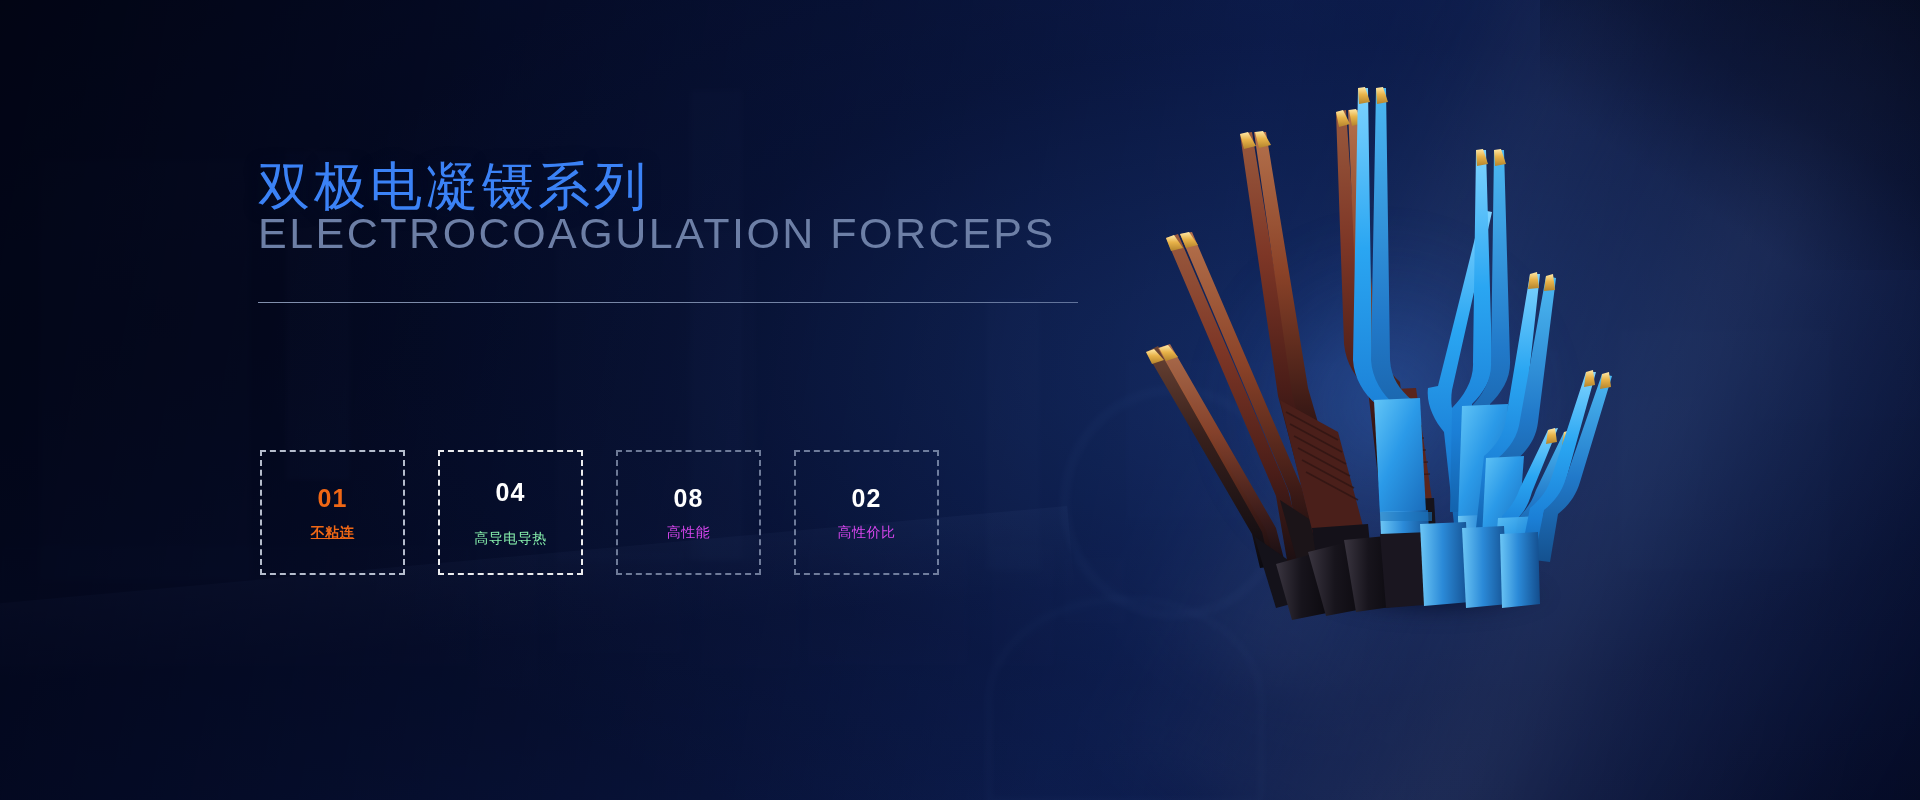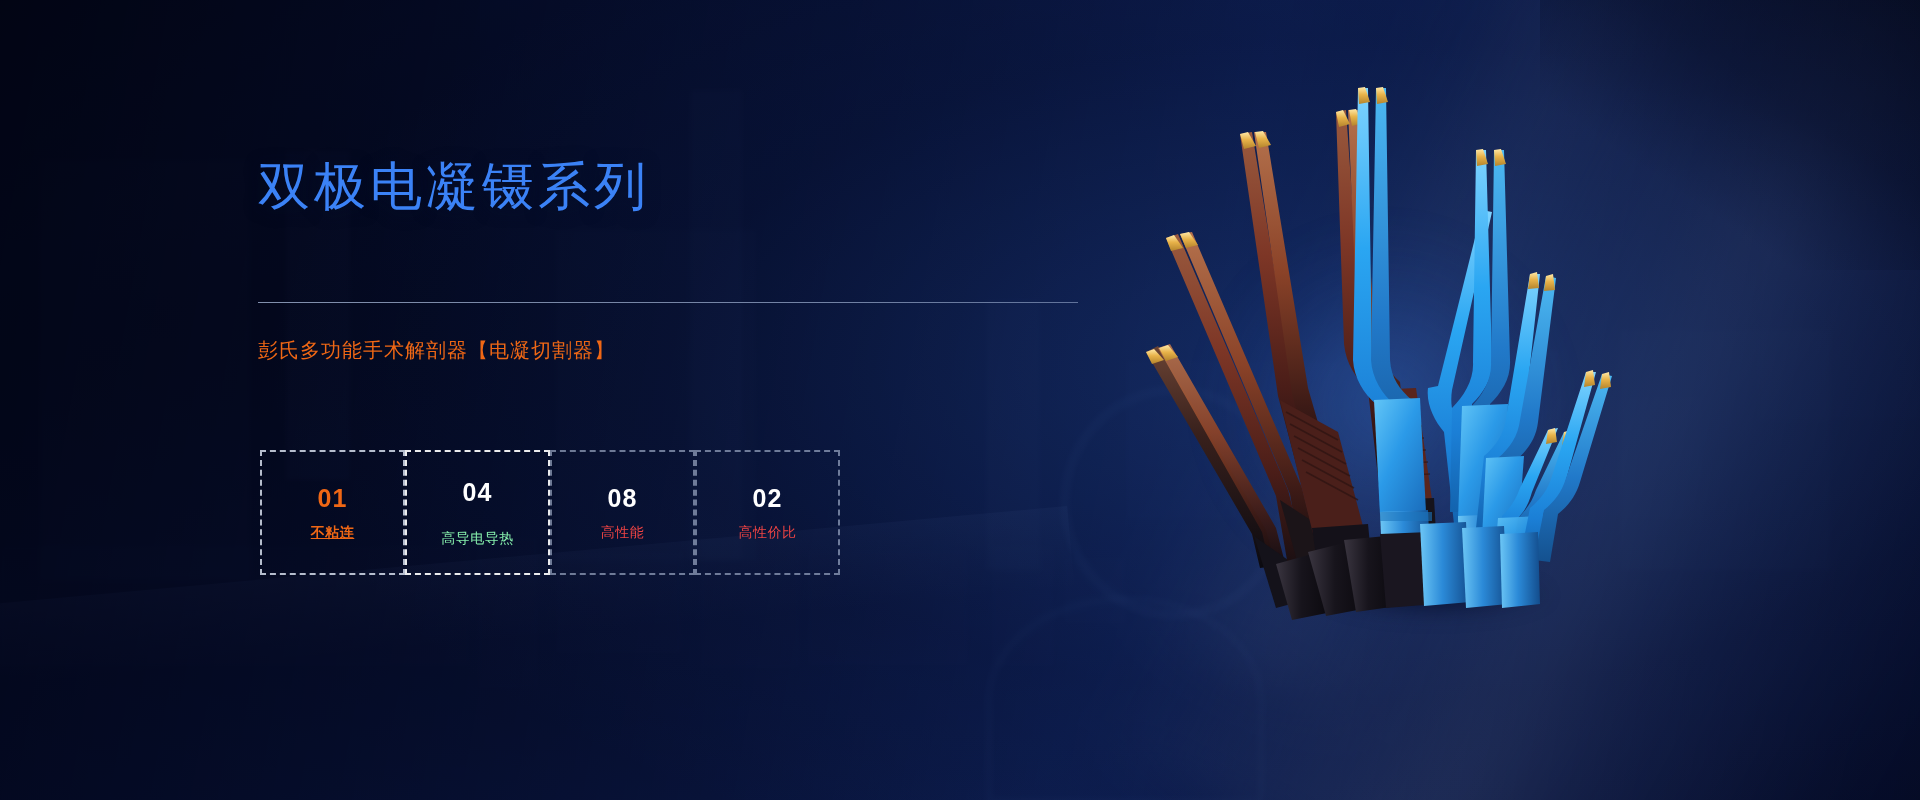--- a/index.html
+++ b/index.html
@@ -105,40 +105,40 @@
   }
   .subtitle{
     position:absolute; top:337px; left:0;
     font-size:20px; letter-spacing:1px; color:#ef6715;
     font-weight:400; white-space:nowrap;
   }
 
   
   .features{
     position:absolute; top:450px; left:2px;
-    display:flex; 
+    display:flex; gap:33px;
   }
   .feature{
     width:145px; height:125px;
     display:flex; flex-direction:column; align-items:center; justify-content:center;
     border:2px dashed rgba(255,255,255,.80);
     position:relative;
   }
   .feature.f1{ border-color:rgba(226,234,248,.80); }
   .feature.f2{ border-color:rgba(255,255,255,.92); }
   .feature.f3{ border-color:rgba(178,192,218,.60); }
   .feature.f4{ border-color:rgba(178,192,218,.60); }
 
   .f-num{
     font-size:25px; font-weight:700; letter-spacing:1px;
     color:#ffffff; line-height:1; margin-bottom:14px;
   }
   .f-label{
     font-size:14px; letter-spacing:.5px; line-height:1;
-    color:#ef4444; font-weight:400;
+    color:#d946ef; font-weight:400;
   }
   .feature.f1 .f-num{ color:#ef6715; }
   .feature.f1 .f-label{ color:#ef6715; font-weight:700;text-decoration:underline; }
   .feature.f2 .f-label{ color:#86efac;margin-top:12px; }
 
   
   .product{
     position:absolute; left:1080px; top:60px;
     width:560px; height:560px;
   }
@@ -359,24 +359,24 @@
         <path d="M382,468 L424,466 L428,544 L386,548 Z" fill="url(#gCuffB)"></path>
         <path d="M420,474 L458,472 L460,544 L422,548 Z" fill="url(#gCuffB)"></path>
       </g>
     </svg>
   </div>
 
   <div class="content">
 
     <div class="title-cn">双极电凝镊系列</div>
 
+    <div class="title-en">ELECTROCOAGULATION FORCEPS</div>
 
     <div class="divider"></div>
 
-    <div class="subtitle">彭氏多功能手术解剖器【电凝切割器】</div>
 
     <div class="features">
 
       <div class="feature f1">
         <div class="f-num">01</div>
         <div class="f-label">不粘连</div>
       </div>
 
       <div class="feature f2">
         <div class="f-num">04</div>

